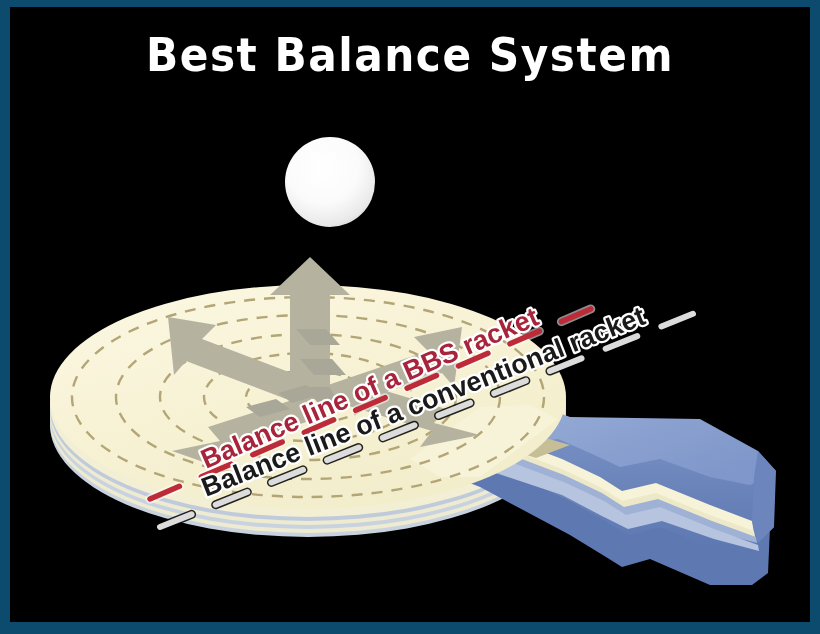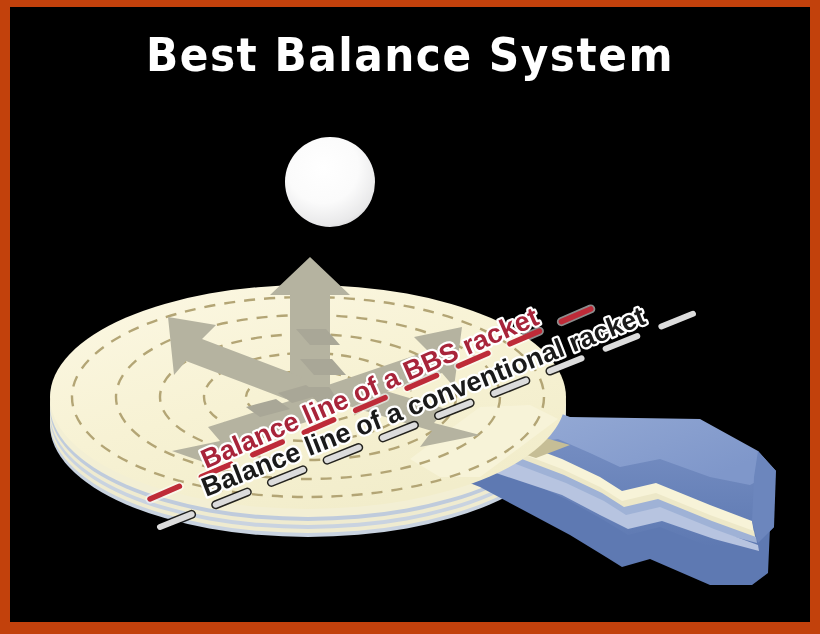--- a/index.html
+++ b/index.html
@@ -12,21 +12,21 @@
     width: 820px;
     height: 634px;
     overflow: hidden;
     font-family: "Liberation Sans", sans-serif;
   }
   #stage {
     position: absolute;
     left: 0; top: 0;
     width: 820px;
     height: 634px;
-    background: #c2410c;
+    background: #0c4a6e;
   }
   #canvas {
     position: absolute;
     left: 10px;
     top: 7px;
     width: 800px;
     height: 615px;
     background: #000000;
     overflow: hidden;
   }

